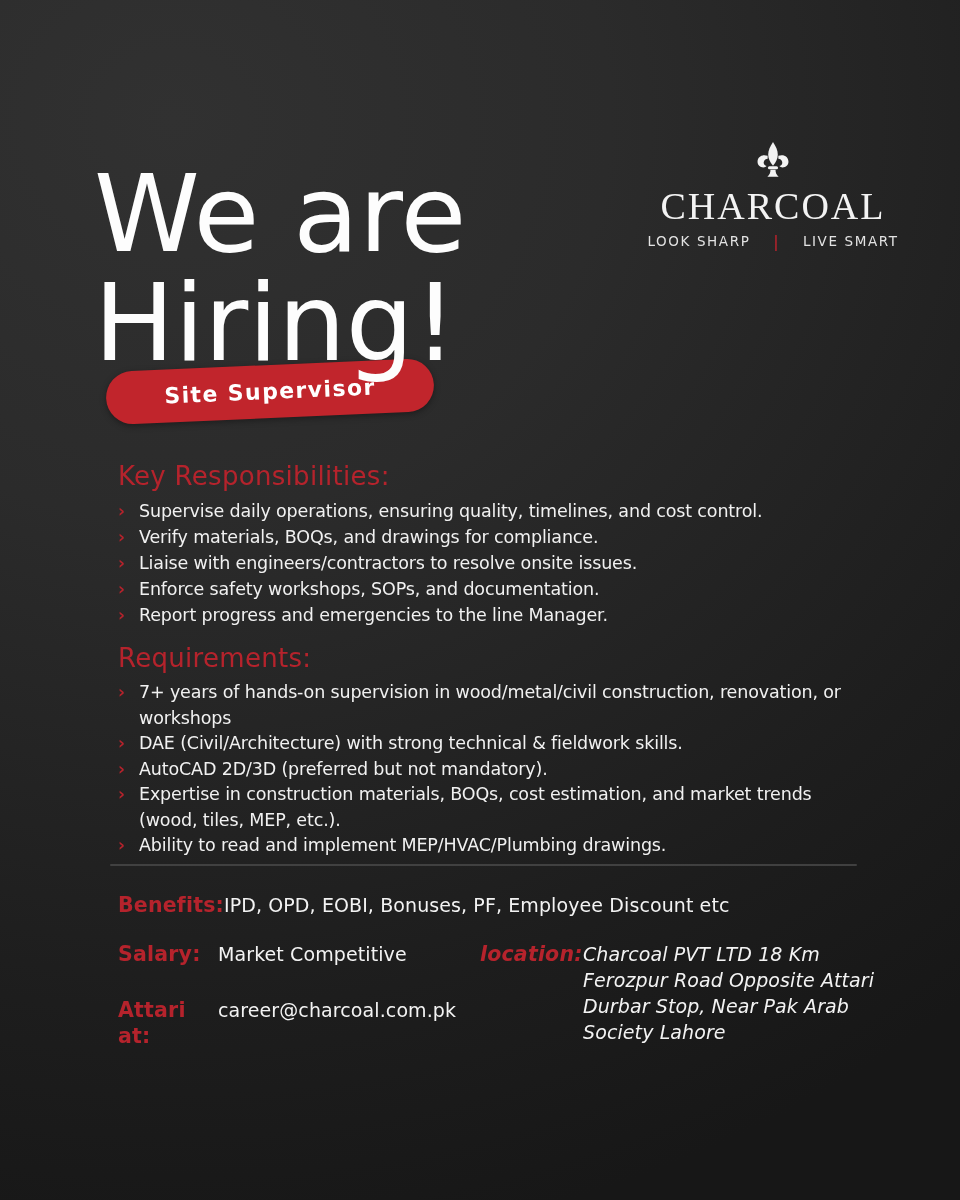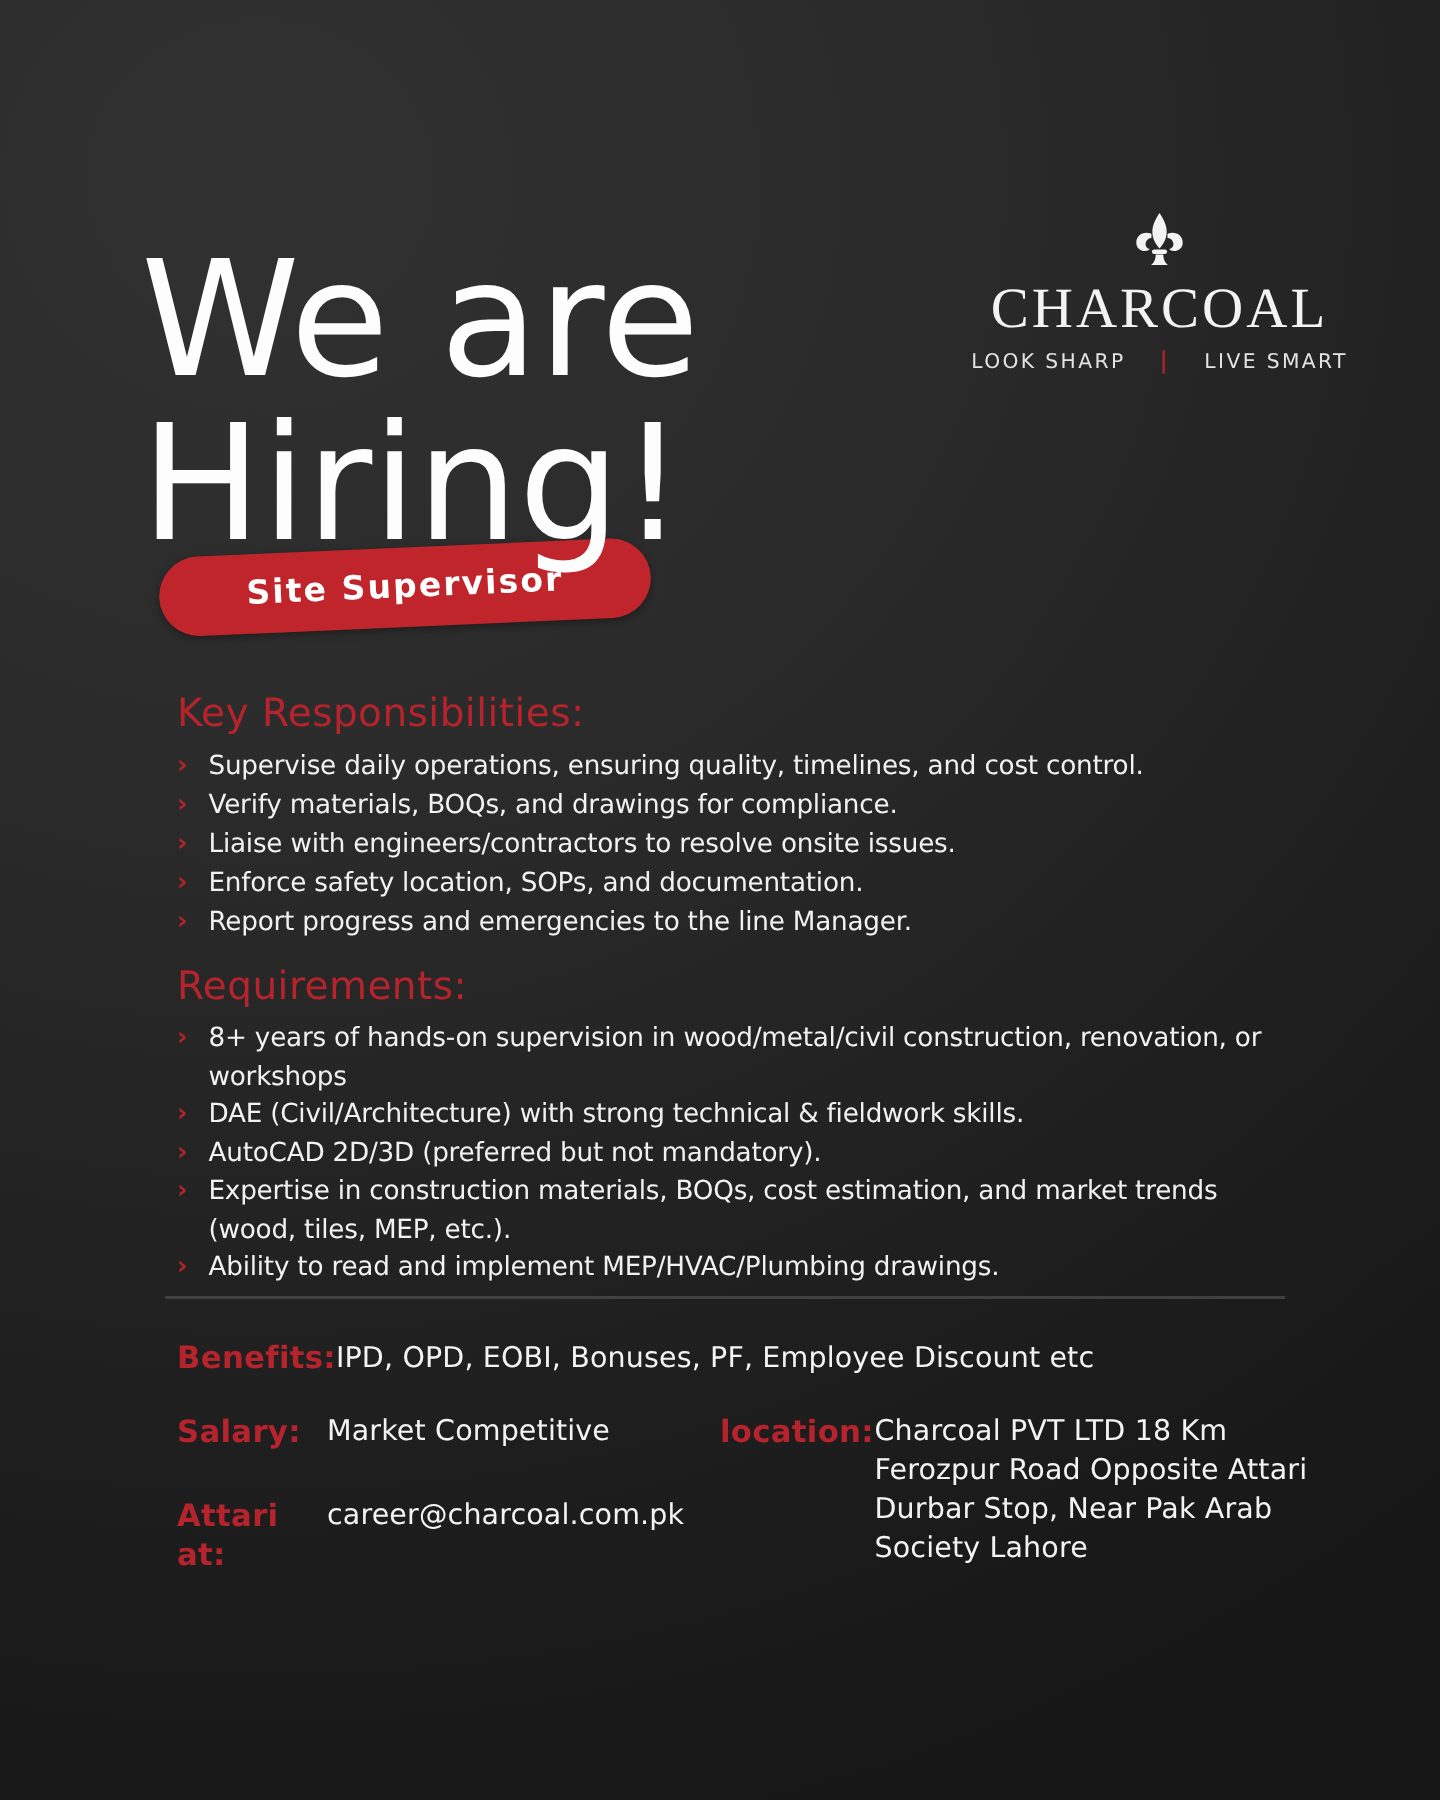--- a/index.html
+++ b/index.html
@@ -77,21 +77,21 @@
   .divider {
     position:absolute; left:110px; top:864px; width:747px; height:2px;
     border:none; margin:0; background:#4a4a4a; opacity:0.8; border-radius:1px;
   }
 
   
   .detail-row { position:absolute; display:flex; align-items:flex-start; }
   .row-benefits { left:118px; top:892px; }
   .row-salary   { left:118px; top:941px; }
   .row-email    { left:118px; top:997px; }
-  .row-location { left:480px; top:941px; align-items:flex-start; }
+  .row-location { left:480px; top:941px; align-items:flex-start;font-style:italic; }
   .dlabel {
     flex:0 0 100px; font-size:20.5px; font-weight:700;
     color:#b5232c; letter-spacing:0.2px; line-height:26px;
   }
   .row-location .dlabel { flex-basis:103px; }
   .dvalue {
     font-size:19px; font-weight:500; color:#f3f3f3;
     letter-spacing:0.1px; line-height:26px; white-space:pre-line;
   }
 </style>
@@ -136,35 +136,35 @@
       <li>
         <span class="chev">›</span>
         <span class="item-text">Verify materials, BOQs, and drawings for compliance.</span>
       </li>
       <li>
         <span class="chev">›</span>
         <span class="item-text">Liaise with engineers/contractors to resolve onsite issues.</span>
       </li>
       <li>
         <span class="chev">›</span>
-        <span class="item-text">Enforce safety location, SOPs, and documentation.</span>
+        <span class="item-text">Enforce safety workshops, SOPs, and documentation.</span>
       </li>
       <li>
         <span class="chev">›</span>
         <span class="item-text">Report progress and emergencies to the line Manager.</span>
       </li>
     </ul>
   </section>
 
   <section class="list-section sec-req">
     <h2 class="red-heading">Requirements:</h2>
     <ul class="bullet-list">
       <li>
         <span class="chev">›</span>
-        <span class="item-text">8+ years of hands-on supervision in wood/metal/civil construction, renovation, or
+        <span class="item-text">7+ years of hands-on supervision in wood/metal/civil construction, renovation, or
 workshops</span>
       </li>
       <li>
         <span class="chev">›</span>
         <span class="item-text">DAE (Civil/Architecture) with strong technical &amp; fieldwork skills.</span>
       </li>
       <li>
         <span class="chev">›</span>
         <span class="item-text">AutoCAD 2D/3D (preferred but not mandatory).</span>
       </li>

